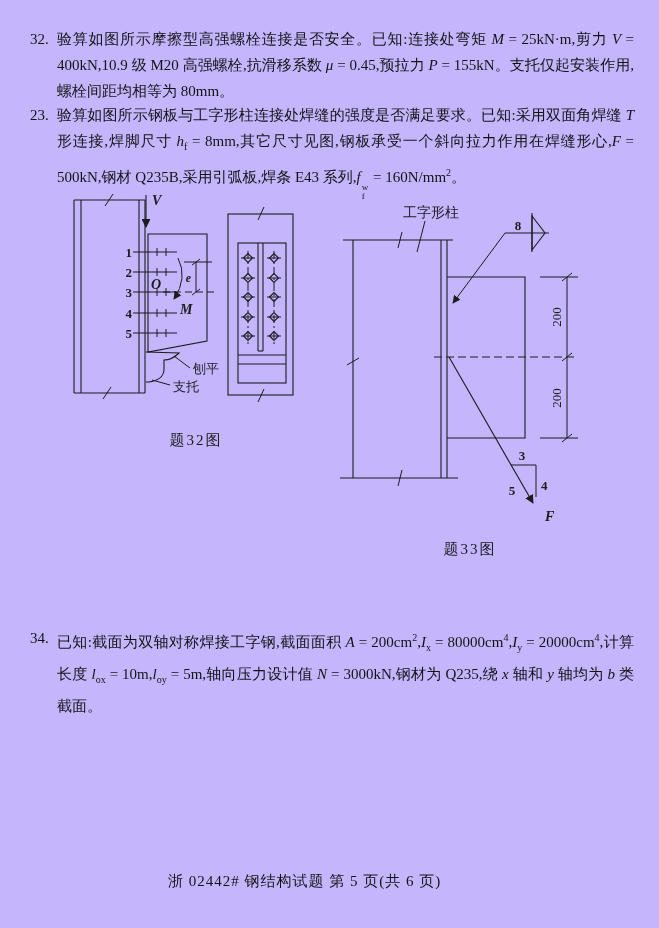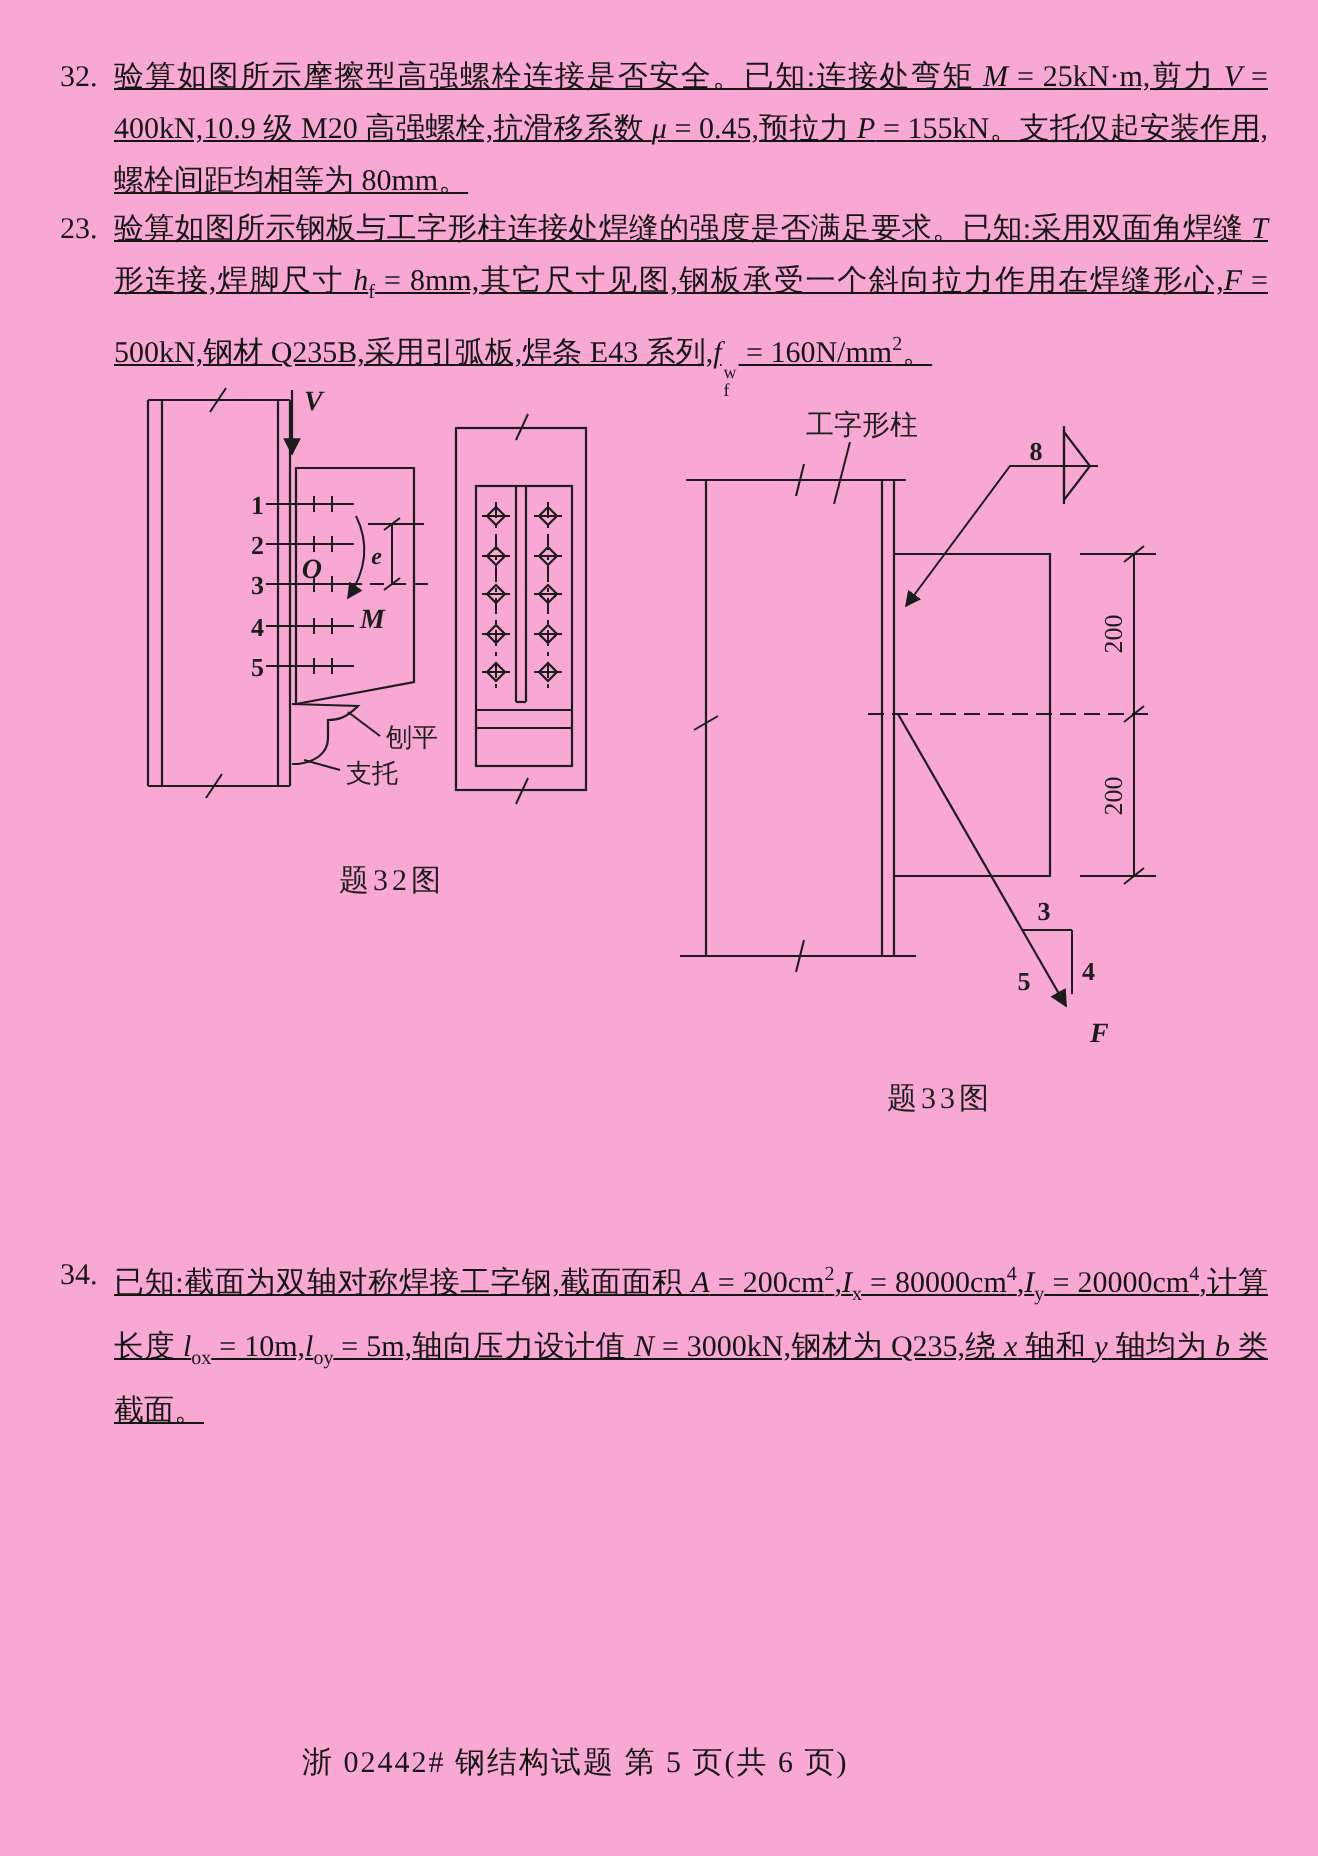--- a/index.html
+++ b/index.html
@@ -1,39 +1,39 @@
 <!DOCTYPE html>
 <html><head>
 <meta charset="utf-8">
 <style>
   html,body{margin:0;padding:0;background:#e8e8e8;}
   .page{
     position:relative;width:659px;height:928px;margin:0 auto;
-    background:#f9a8d4;color:#141414;overflow:hidden;
+    background:#c4b5fd;color:#141414;overflow:hidden;
     font-family:"Liberation Serif","DejaVu Serif",serif;
   }
   .question{position:absolute;left:30px;width:604px;display:flex;}
   .qnum{flex:none;width:27px;font-size:15px;line-height:26px;}
-  .qtext{flex:1;font-size:15px;line-height:26px;text-align:justify;text-decoration:underline;}
+  .qtext{flex:1;font-size:15px;line-height:26px;text-align:justify;}
   .qtext p{margin:0;}
   .qtext i{font-style:italic;}
   sub,sup{font-size:10px;}
   .ss{display:inline-flex;flex-direction:column;vertical-align:-0.5em;line-height:.8;margin:0 1px;}
   .ss sup,.ss sub{font-size:9px;line-height:1;vertical-align:baseline;}
   .figure{position:absolute;}
   svg{overflow:visible;}
   svg line,svg path,svg rect,svg polyline{stroke:#1c1c1c;fill:none;stroke-width:1.1;}
   svg .thin{stroke-width:1;}
   svg text{fill:#1c1c1c;stroke:none;font-family:"Liberation Serif","DejaVu Serif",serif;}
   svg .var{font-style:italic;font-weight:bold;font-size:14px;}
   svg .num{font-weight:bold;font-size:13px;}
   svg .cn{font-size:13px;}
   svg .cap{font-size:15px;letter-spacing:2px;}
   svg .dim{font-size:13px;}
-  .footer{position:absolute;left:151px;top:872px;font-size:15px;letter-spacing:1px;}
+  .footer{position:absolute;left:168px;top:872px;font-size:15px;letter-spacing:1px;}
 </style>
 </head>
 <body>
 
 <div class="page">
 
   <svg width="0" height="0" style="position:absolute">
     <defs>
       <marker id="arr" viewBox="0 0 10 10" refX="9" refY="5" markerWidth="8" markerHeight="8" orient="auto-start-reverse">
         <path d="M0,0 L10,5 L0,10 Z" style="fill:#1c1c1c;stroke:none"></path>

